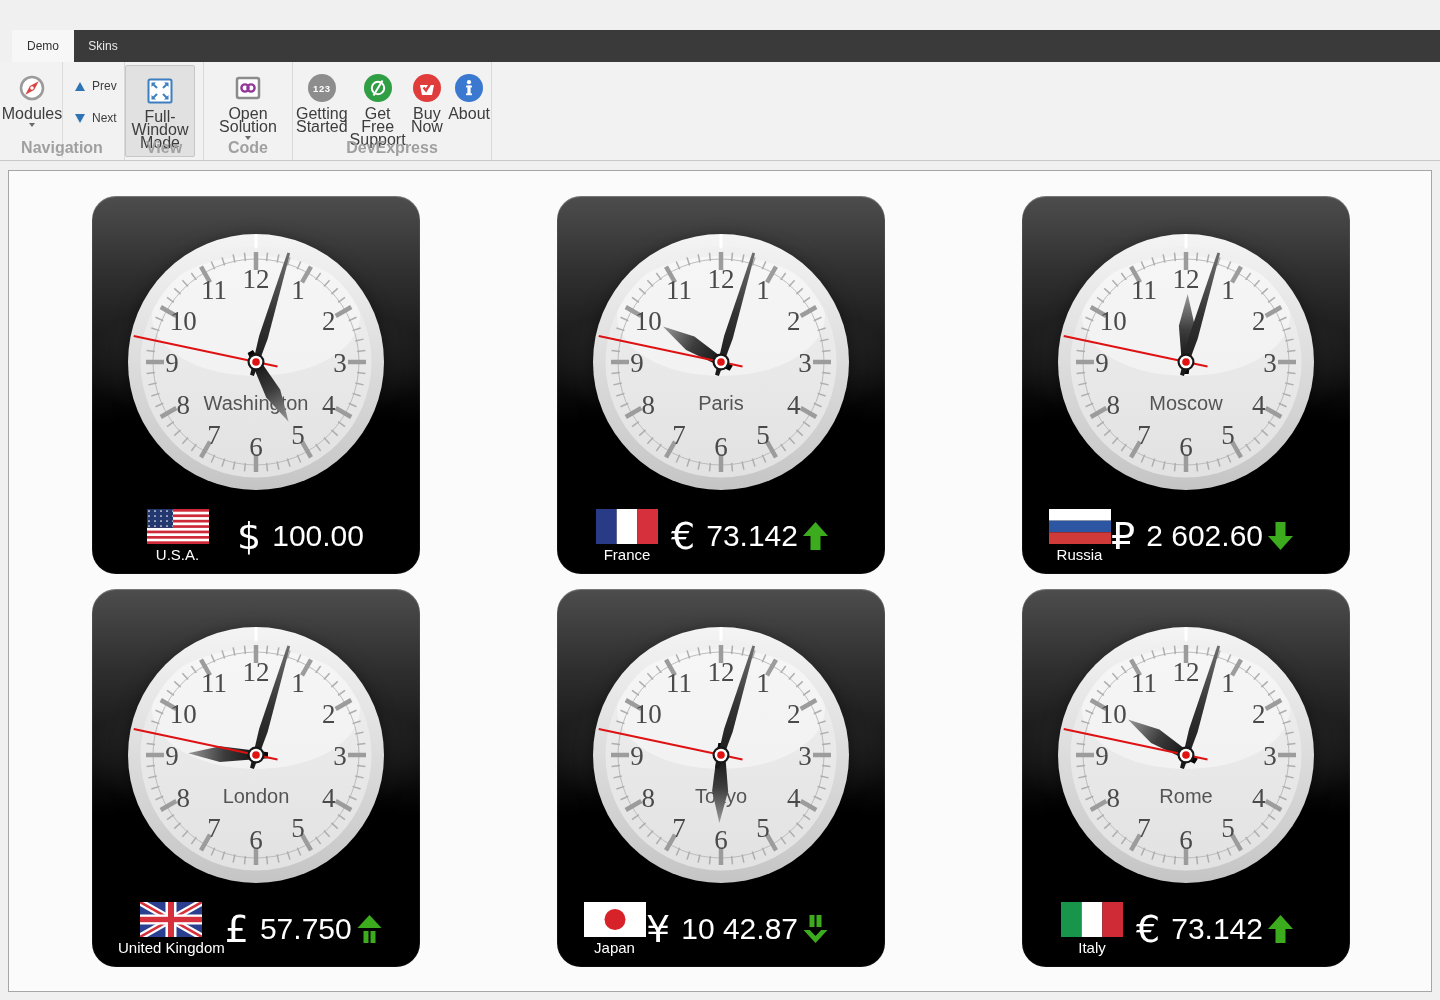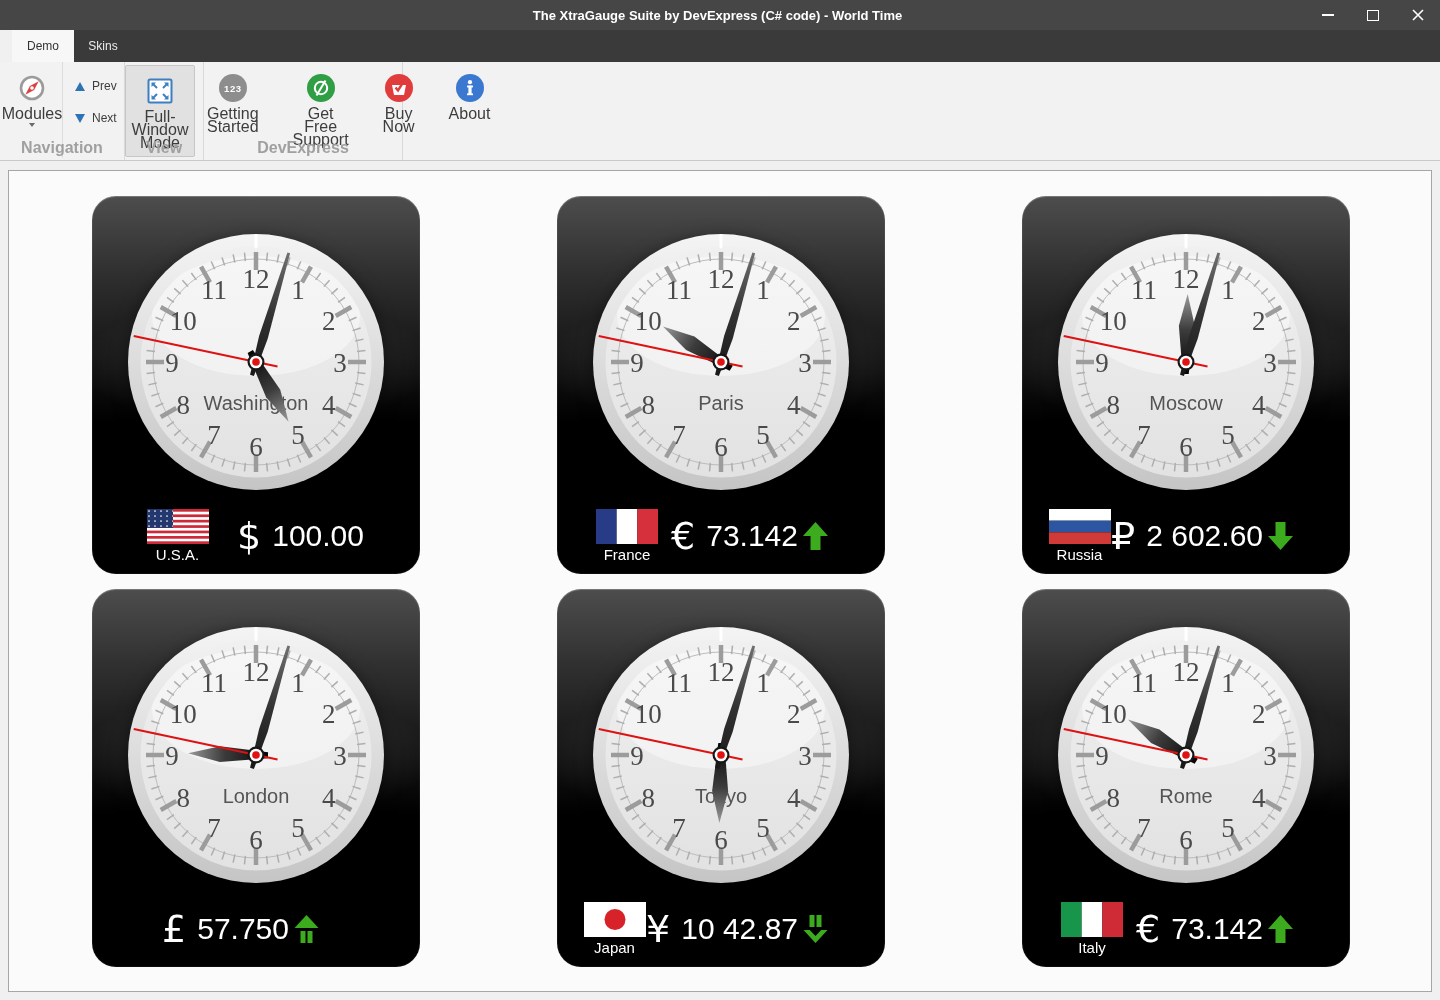--- a/index.html
+++ b/index.html
@@ -49,21 +49,21 @@
   .smallbtn{display:flex;align-items:center;gap:7px;height:24px;cursor:pointer;padding:0 4px;}
   .smallbtn .lbl-s{font-size:12px;color:#3d3d3d;}
   .tri-up{width:0;height:0;border-left:5.5px solid transparent;border-right:5.5px solid transparent;
           border-bottom:9px solid #2E74B5;}
   .tri-down{width:0;height:0;border-left:5.5px solid transparent;border-right:5.5px solid transparent;
           border-top:9px solid #2E74B5;}
   .g-view{width:78px;justify-content:flex-start;}
   .fullwin-btn{width:68px;margin-top:3px;height:82px;}
   .g-code{width:88px;justify-content:center;}
   .g-share{width:78px;justify-content:center;}
-  .g-dx{width:196px;padding-left:2px;gap:32px;}
+  .g-dx{width:196px;padding-left:2px;}
   .circ{width:28px;height:28px;border-radius:50%;display:flex;align-items:center;justify-content:center;}
   .circ.gray{background:#8d8d8d;}
   .circ.green{background:#2F9E44;}
   .circ.red{background:#E03C3C;}
   .circ.blue{background:#3B79D0;}
   .badge{color:#fff;font-size:9.5px;font-weight:bold;letter-spacing:.5px;}
 
   
   .panel{position:absolute;left:8px;top:170px;width:1422px;height:820px;background:#fbfbfb;
          border:1px solid #a6a6a6;}
@@ -136,36 +136,20 @@
       </clipPath>
     <pattern id="usstars" width="6" height="5" patternUnits="userSpaceOnUse">
       <rect width="6" height="5" fill="#23386E"></rect>
         <circle cx="2" cy="2" r="0.85" fill="#fff"></circle>
     </pattern>
   </defs>
 </svg>
 
 <div class="window">
 
-  <div class="titlebar">
-    <div class="title">The XtraGauge Suite by DevExpress (C# code) - World Time</div>
-    <div class="winbtns">
-      <div class="wbtn">
-        <div class="ic-min"></div>
-      </div>
-      <div class="wbtn">
-        <div class="ic-max"></div>
-      </div>
-      <div class="wbtn">
-        <svg class="ic-close" viewBox="0 0 12 12">
-          <path d="M1,1 L11,11 M11,1 L1,11"></path>
-        </svg>
-      </div>
-    </div>
-  </div>
 
   <div class="tabstrip">
     <div class="tab tab-demo active">Demo</div>
     <div class="tab tab-skins">Skins</div>
   </div>
 
   <div class="ribbon">
 
     <div class="rgroup g-nav">
       <div class="bigbtn modules-btn">
@@ -209,20 +193,36 @@
               <polygon points="6.5,19 6.5,23.5 11,23.5"></polygon>
                 <polygon points="23.5,19 23.5,23.5 19,23.5"></polygon>
             </g>
           </svg>
         </div>
         <div class="lbl">Full-Window Mode</div>
       </div>
       <div class="gcaption">View</div>
     </div>
 
+    <div class="rgroup g-code">
+      <div class="bigbtn" style="width:78px;">
+        <div class="iconbox">
+          <svg width="30" height="30" viewBox="0 0 30 30">
+            <rect x="4" y="5" width="22" height="20" rx="2" fill="#fff" stroke="#8b8b8b" stroke-width="2.5"></rect>
+            <g stroke="#93389b" stroke-width="2.4" fill="none">
+              <circle cx="12" cy="15" r="3.6"></circle>
+                <circle cx="18" cy="15" r="3.6"></circle>
+            </g>
+          </svg>
+        </div>
+        <div class="lbl">Open Solution</div>
+        <div class="caret"></div>
+      </div>
+      <div class="gcaption">Code</div>
+    </div>
 
 
     <div class="rgroup g-dx">
       <div class="bigbtn" style="width:52px;">
         <div class="iconbox">
           <div class="circ gray">
             <span class="badge">123</span>
           </div>
         </div>
         <div class="lbl">Getting Started</div>
@@ -688,20 +688,38 @@
         <line class="topmark" x1="130" y1="3.5" x2="130" y2="15"></line>
         <text class="cityname" x="130" y="178">London</text>
         <polygon class="hh" points="127,142 122,94 130,62 138,94 133,142" transform="rotate(271.39166666666665 130 130)"></polygon>
         <polygon class="mh" points="128,144 125.5,104 128.6,16 131.4,16 134.5,104 132,144" transform="rotate(16.7 130 130)"></polygon>
         <line class="sh" x1="130" y1="152" x2="130" y2="5" transform="rotate(282 130 130)"></line>
         <circle class="cap1" cx="130" cy="130" r="8.5"></circle>
         <circle class="cap2" cx="130" cy="130" r="6.3"></circle>
         <circle class="cap3" cx="130" cy="130" r="3.8"></circle>
       </svg>
       <div class="card-bottom">
+        <div class="flag-wrap">
+          <svg class="flag" viewBox="0 0 62 35">
+            <rect width="62" height="35" fill="#2A3F90"></rect>
+            <g stroke="#fff" stroke-width="7">
+                <line x1="0" y1="0" x2="62" y2="35"></line>
+                <line x1="62" y1="0" x2="0" y2="35"></line>
+              </g>
+            <g stroke="#D6303C" stroke-width="2.6">
+                <line x1="0" y1="0" x2="62" y2="35"></line>
+                <line x1="62" y1="0" x2="0" y2="35"></line>
+              </g>
+            <rect x="25.5" width="11" height="35" fill="#fff"></rect>
+            <rect y="12.5" width="62" height="10" fill="#fff"></rect>
+            <rect x="28" width="6" height="35" fill="#D6303C"></rect>
+            <rect y="14.8" width="62" height="5.4" fill="#D6303C"></rect>
+          </svg>
+          <div class="country">United Kingdom</div>
+        </div>
         <div class="currency">
           <span class="sym">£</span>
           <span class="val">57.750</span>
           <svg class="trend" viewBox="0 0 27 30">
             <polygon class="grn" points="13.5,1 25.5,14 1.5,14"></polygon>
             <rect class="grn" x="7.5" y="17" width="5" height="12"></rect>
             <rect class="grn" x="14.5" y="17" width="5" height="12"></rect>
           </svg>
         </div>
       </div>

